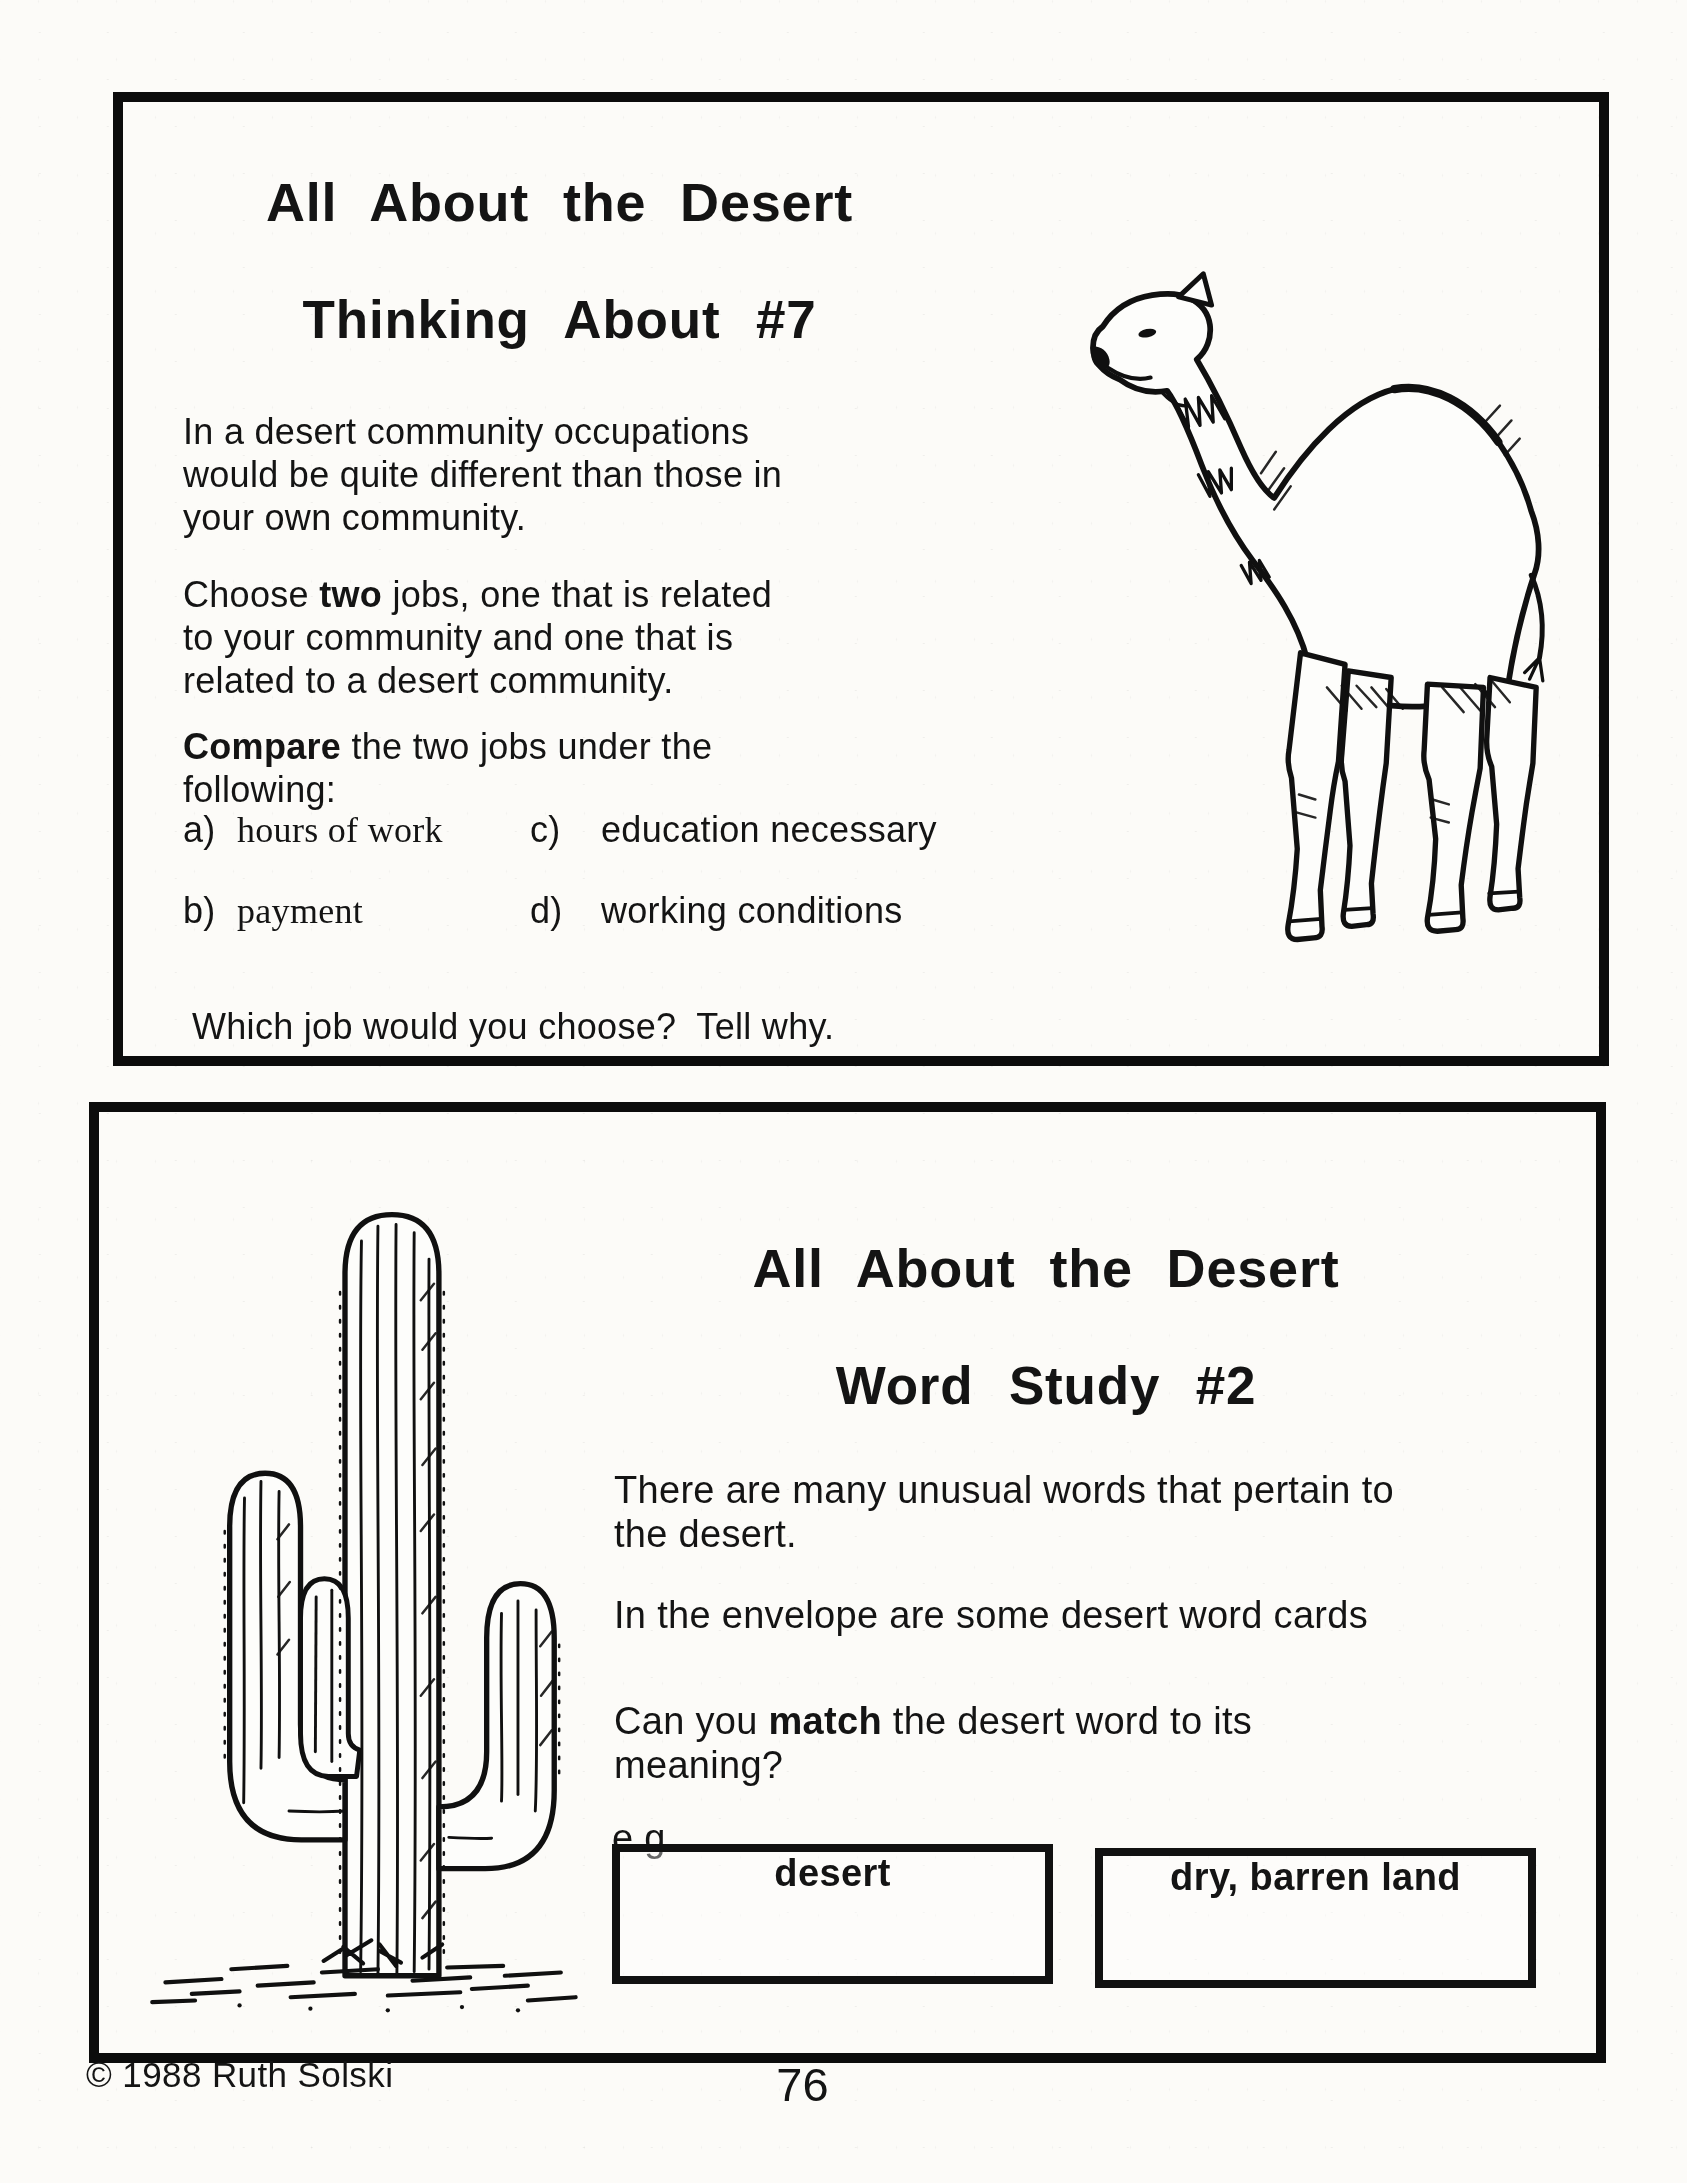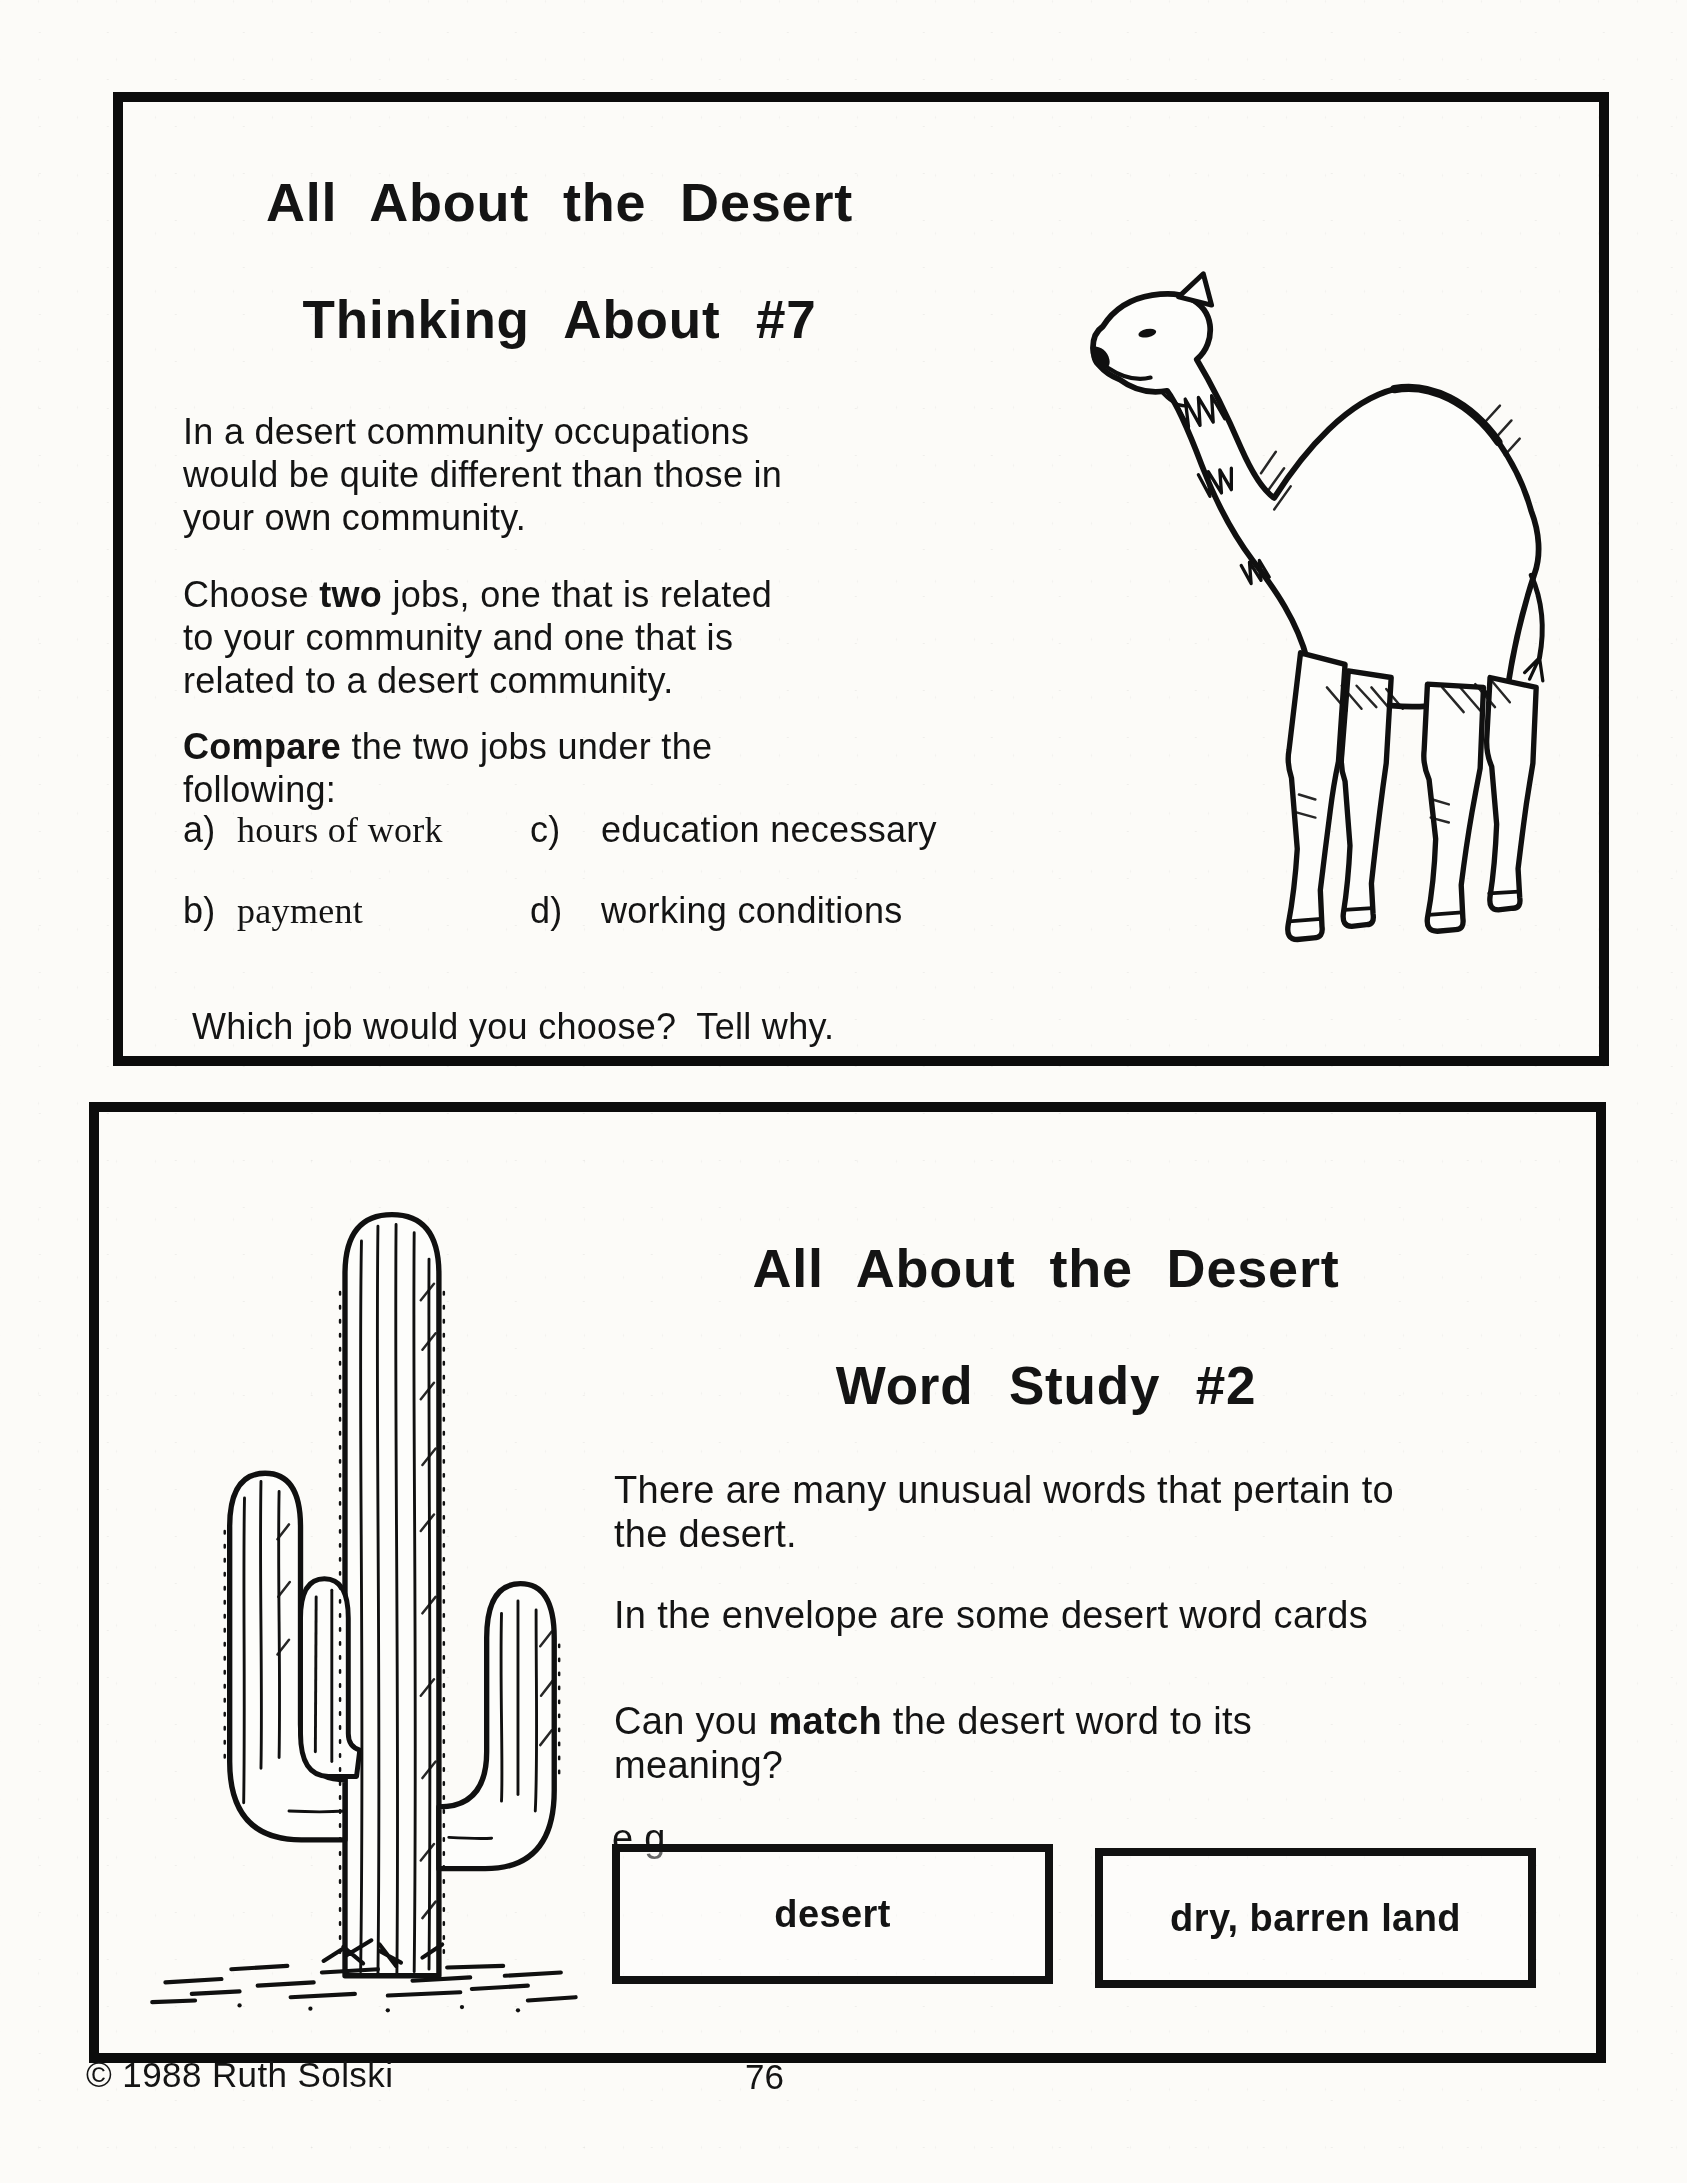--- a/index.html
+++ b/index.html
@@ -46,27 +46,27 @@
   .li-label2{display:inline-block;width:71px;}
   #ct-closing{left:60px;top:867px;font-size:36px;letter-spacing:0.3px;margin-left:9px;}
   #camel-art{position:absolute;left:932px;top:124px;width:515px;height:758px;}
   #cactus-art{position:absolute;left:16.5px;top:40px;width:486px;height:865px;}
   #cw-para1{left:515px;top:318px;}
   #cw-para2{left:515px;top:443px;}
   #cw-para3{left:515px;top:565px;margin-top:22px;}
   #cw-eg{left:513px;top:666px;font-size:38px;}
   .word-box{
     position:absolute;border:8.2px solid #111;height:124px;
-    display:flex;align-items:center;justify-content:center;
+    display:flex;align-items:flex-start;justify-content:center;
     font-size:38px;font-weight:700;letter-spacing:0.4px;background:rgba(255,255,255,0.35);
   }
   #box-word{left:513px;top:732px;width:425px;}
   #box-meaning{left:996px;top:736px;width:425px;}
   #footer-copyright{position:absolute;left:86px;top:2055px;font-size:35px;letter-spacing:0.4px;}
-  #footer-page{position:absolute;left:745px;top:2057px;width:115px;text-align:left;font-size:35px;}
+  #footer-page{position:absolute;left:745px;top:2057px;width:115px;text-align:center;font-size:47px;}
   svg .ink{stroke:#101010;fill:none;stroke-linecap:round;stroke-linejoin:round;}
   svg .fillwhite{fill:#fdfdfb;stroke:#101010;stroke-linejoin:round;}
 </style>
 </head>
 <body>
 
 <section class="card" id="card-thinking">
   <h1 class="card-title">All About the Desert</h1>
   <h2 class="card-subtitle">Thinking About #7</h2>
 

